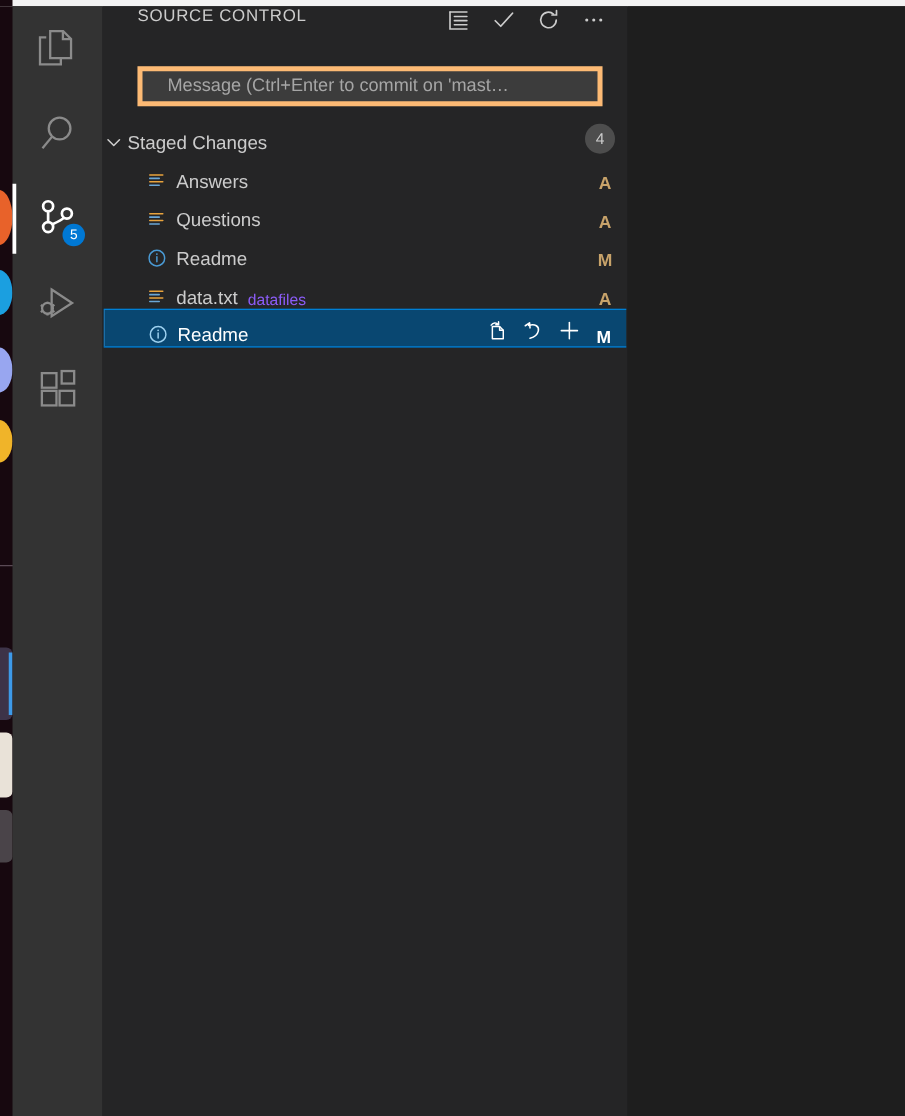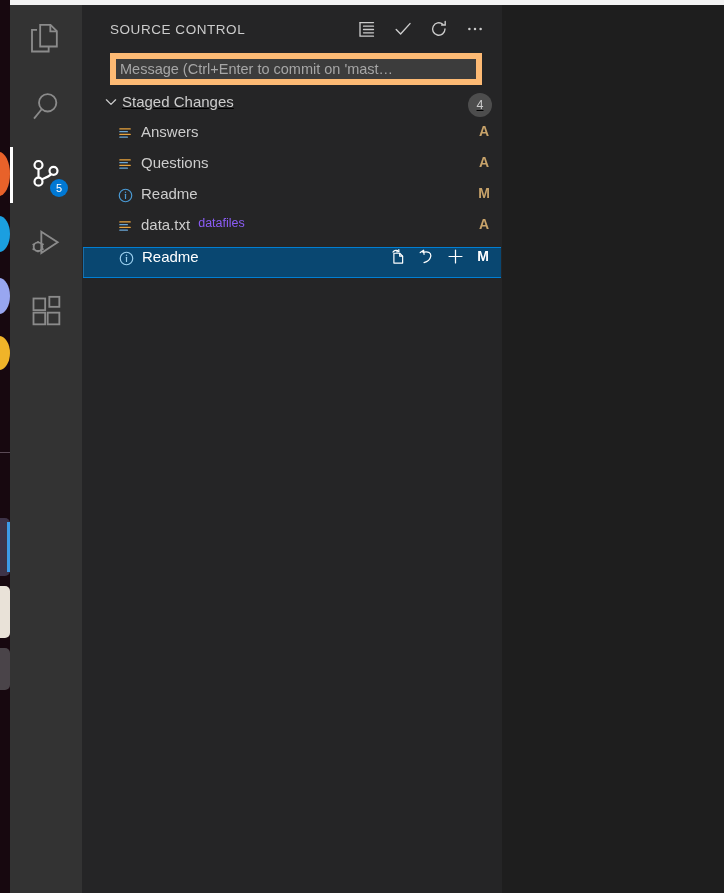--- a/index.html
+++ b/index.html
@@ -115,21 +115,21 @@
     left: 82px; top: 5px;
     width: 420px;
     height: 888px;
     background: #252526;
   }
 
   .panel-header {
     position: relative;
     height: 48px;
     display: flex;
-    align-items: center;
+    align-items: flex-start;
     padding: 0 16px 0 28px;
     box-sizing: border-box;
   }
   .panel-title {
     font-size: 13.5px;
     letter-spacing: 0.55px;
     color: #cccccc;
     font-family: "Liberation Sans", sans-serif;
     flex: 1;
     white-space: nowrap;
@@ -150,47 +150,45 @@
 
   
   .commit-row {
     padding: 0 20px 0 28px;
   }
   .commit-input {
     width: 100%;
     height: 32px;
     box-sizing: border-box;
     background: #3c3c3c;
-    border: 6px solid #fdba74;
+    border: 4px solid #fdba74;
     outline: none;
     color: #cccccc;
     font-size: 14.5px;
     font-family: "Liberation Sans", sans-serif;
-    padding: 0 4px;
+    padding: 0 20px;
     border-radius: 0;
   }
   .commit-input::placeholder {
     color: #a6a6a6;
     opacity: 1;
   }
 
   
   .tree {
     margin-top: 8px;
     user-select: none;
   }
   .group-header {
     position: relative;
     height: 30px;
     display: flex;
-    align-items: flex-start;
-    padding-left: 20px;
+    align-items: flex-end;
     padding-right: 10px;
     box-sizing: border-box;
-    text-decoration: underline;
   }
   .twisty {
     width: 18px; height: 18px;
     display: flex;
     align-items: center;
     justify-content: center;
     color: #cccccc;
     flex: 0 0 auto;
     margin-right: 2px;
   }
@@ -212,21 +210,21 @@
     text-align: center;
     font-family: "Liberation Sans", sans-serif;
     padding: 0 4px;
     box-sizing: border-box;
   }
 
   .res-row {
     position: relative;
     height: 31px;
     display: flex;
-    align-items: flex-start;
+    align-items: flex-end;
     padding-left: 33px;
     padding-right: 10px;
     box-sizing: border-box;
   }
   .res-row.selected {
     background: #094771;
     border-top: 1px solid #007fd4;
     border-bottom: 1px solid #007fd4;
     margin-left: 1px;
     margin-right: 1px;

